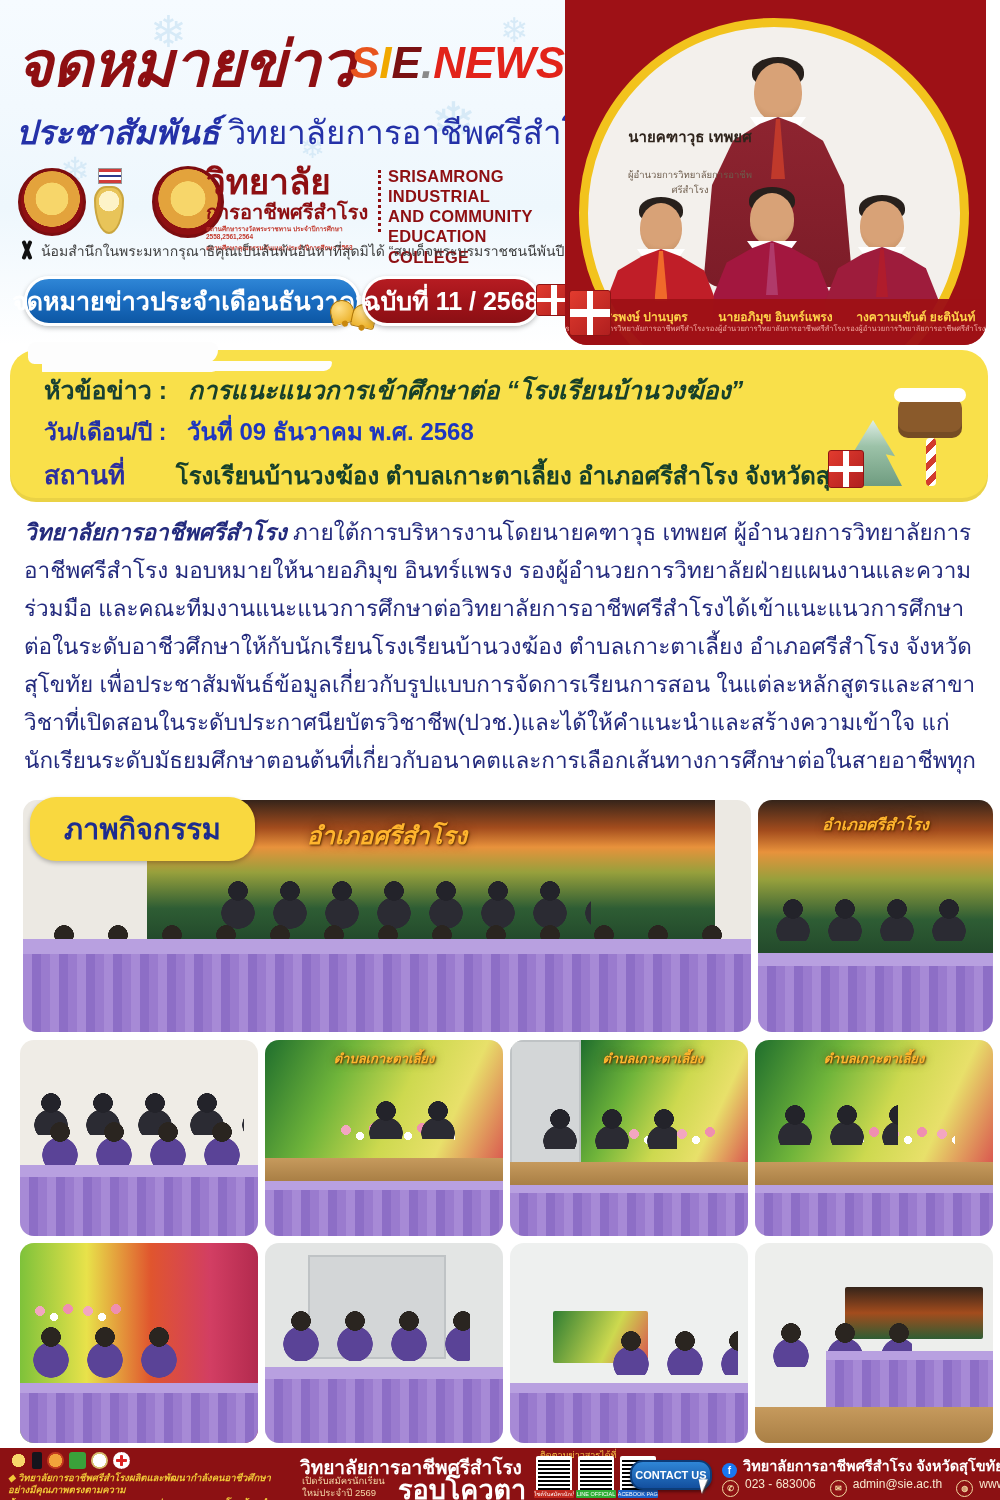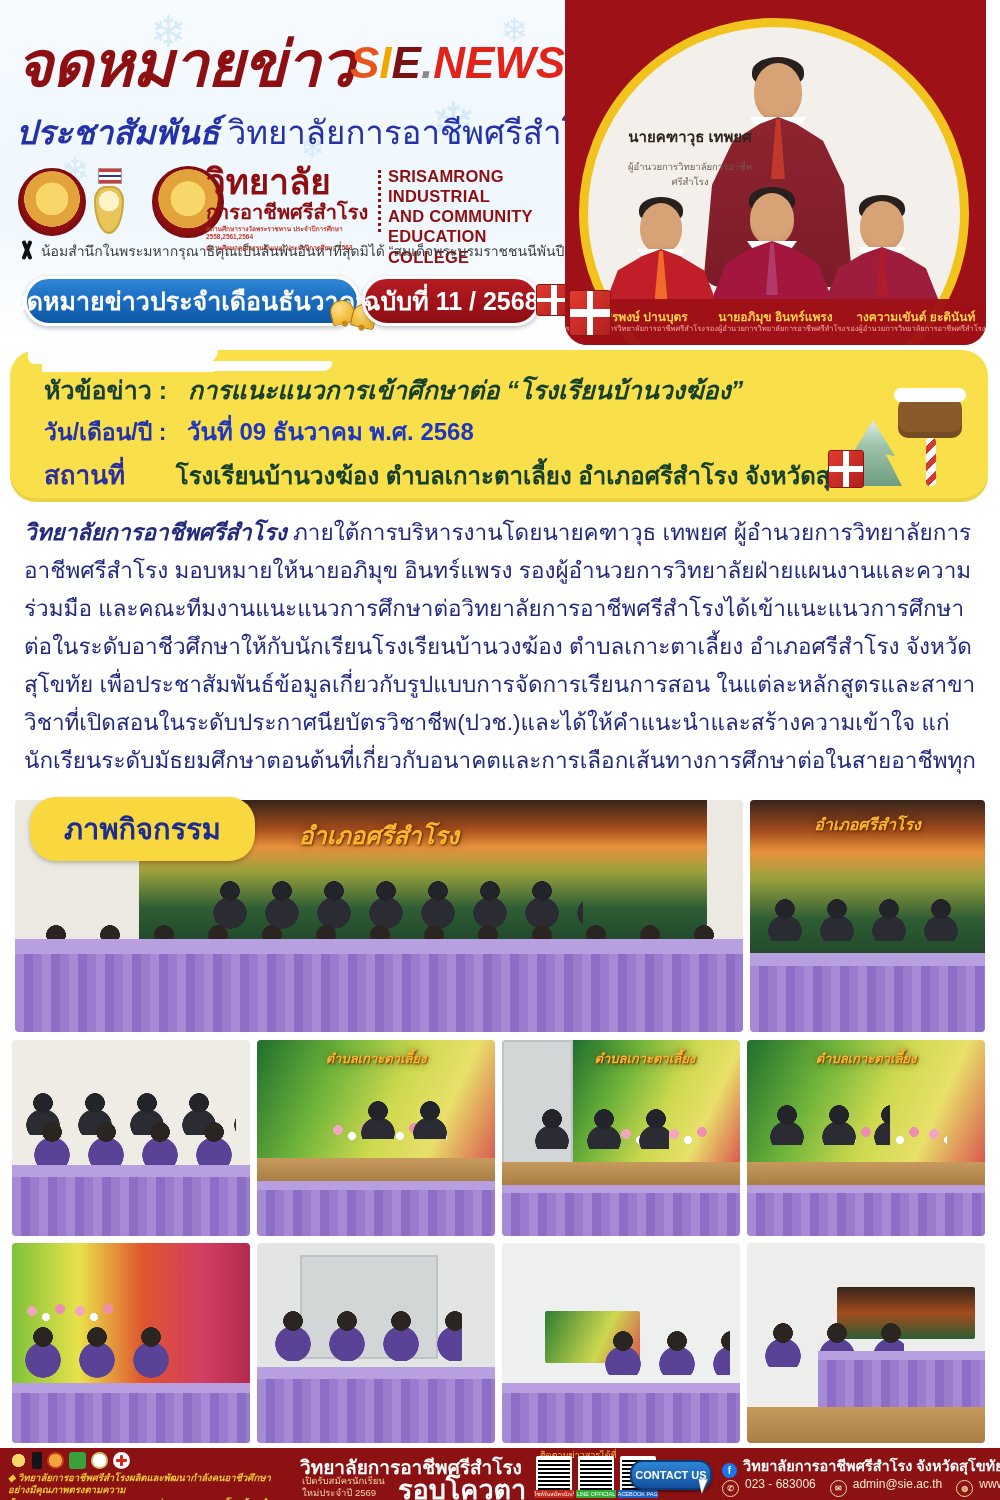--- a/index.html
+++ b/index.html
@@ -67,21 +67,21 @@
   .fig .head{position:absolute;left:50%;transform:translateX(-50%);top:0;border-radius:50% 50% 46% 46%;
     background:radial-gradient(circle at 50% 42%,#d8a277 0 60%,#c08c60 100%);}
   .fig .hair{position:absolute;left:50%;transform:translateX(-50%);border-radius:50% 50% 40% 40%;background:#27201c;}
   .fig .body{position:absolute;left:50%;transform:translateX(-50%);border-radius:34% 34% 12% 12%/60% 60% 10% 10%;}
   .fig .shirt{position:absolute;left:50%;transform:translateX(-50%);background:#fff;
     clip-path:polygon(0 0,100% 0,50% 100%);}
   .fig .tie{position:absolute;left:50%;transform:translateX(-50%);background:#c0392b;
     clip-path:polygon(35% 0,65% 0,100% 100%,0 100%);}
   #dir-caption{position:absolute;left:22px;top:98px;width:160px;text-align:center;}
   #dir-caption .nm{font-size:15px;font-weight:900;color:#2f241c;}
-  #dir-caption .tt{font-size:9.5px;color:#6d5c4c;margin-top:10px;}
+  #dir-caption .tt{font-size:9.5px;color:#6d5c4c;margin-top:18px;}
   #deputy-strip{position:absolute;left:0;right:0;bottom:0;height:46px;background:rgba(158,17,22,.96);
     display:flex;align-items:center;}
   .dep-col{flex:1;text-align:center;line-height:1.15;}
   .dep-col .nm{font-size:12px;font-weight:900;color:#ffd24a;}
   .dep-col .tt{font-size:7.5px;color:#f2a79e;}
 
   
   #info-box{position:absolute;left:10px;top:350px;width:978px;height:152px;background:#f9e04a;
     border-radius:26px;box-shadow:inset 0 -4px 0 rgba(0,0,0,.06);}
   #snow-cap{position:absolute;left:18px;top:-8px;width:190px;height:22px;background:#fdfdfd;
@@ -106,21 +106,21 @@
 
   
   #article{position:absolute;left:24px;top:514px;width:952px;height:268px;
     font-size:22.5px;line-height:38px;color:#232a7d;overflow:hidden;text-align:left;
     overflow-wrap:anywhere;}
   #article b{font-weight:900;font-style:italic;}
 
   
   #gallery-label{position:absolute;left:30px;top:797px;z-index:5;background:#f9d83f;color:#1d2c8f;
     font-size:29px;font-weight:900;padding:9px 34px;border-radius:26px;box-shadow:0 2px 4px rgba(0,0,0,.25);}
-  .photo{position:absolute;border-radius:4px;overflow:hidden;background:#ece9e3;}
+  .photo{position:absolute;border-radius:14px;overflow:hidden;background:#ece9e3;margin-left:8px;}
   .mural{position:absolute;top:0;height:60%;
     background:linear-gradient(180deg,#35241a 0%,#a34c1d 20%,#e8923c 34%,#97a03c 52%,#2e5d34 78%,#234a2b 100%);}
   .mural-green{position:absolute;top:0;height:66%;
     background:linear-gradient(115deg,#1f6e2d 0%,#6fb43a 30%,#cdd94f 55%,#e8e06a 75%,#d9534f 100%);}
   .mural-cap{position:absolute;width:100%;text-align:center;font-style:italic;font-weight:900;
     color:#ffb52e;text-shadow:1px 1px 2px #5a2d00,0 0 8px rgba(80,30,0,.55);white-space:nowrap;}
   .crowd{position:absolute;background-repeat:repeat-x;}
   .crowd-dark{background-image:radial-gradient(circle 10px at 26px 12px,#23232a 97%,transparent),
     radial-gradient(ellipse 17px 16px at 26px 34px,#2b2b33 97%,transparent);background-size:52px 100%;}
   .crowd-purple{background-image:radial-gradient(circle 10px at 26px 10px,#2a2520 97%,transparent),

